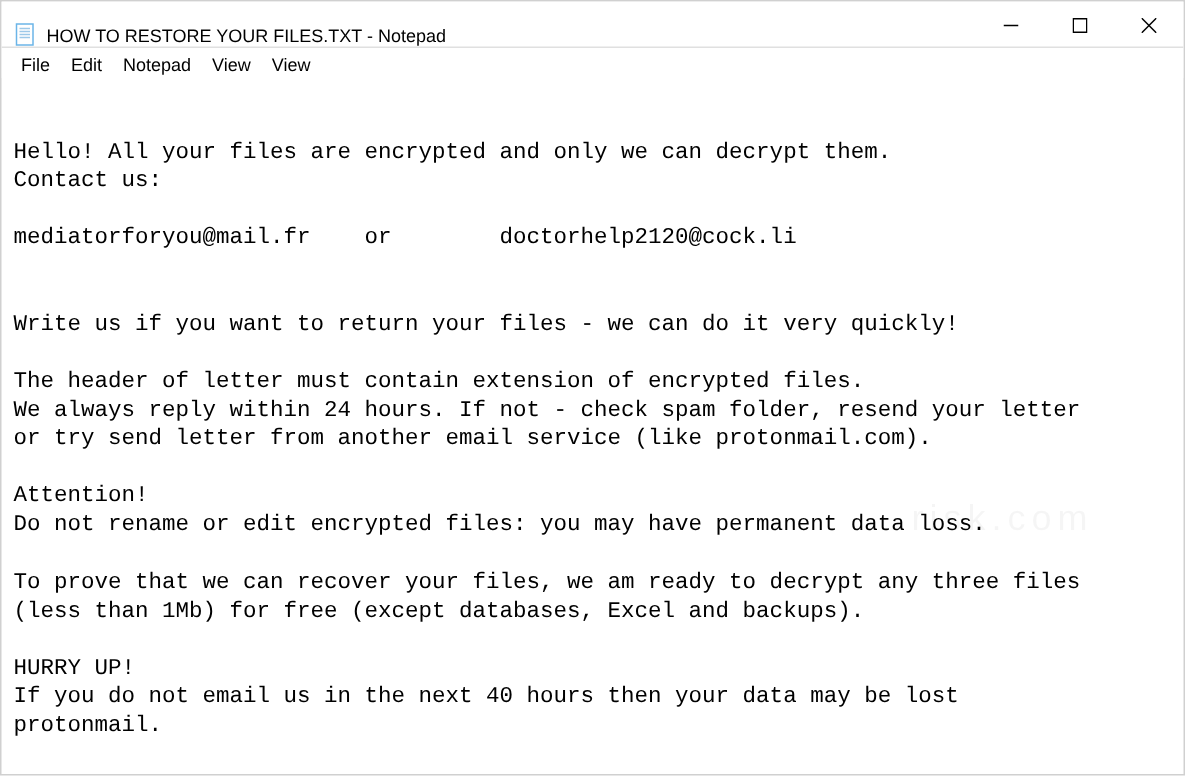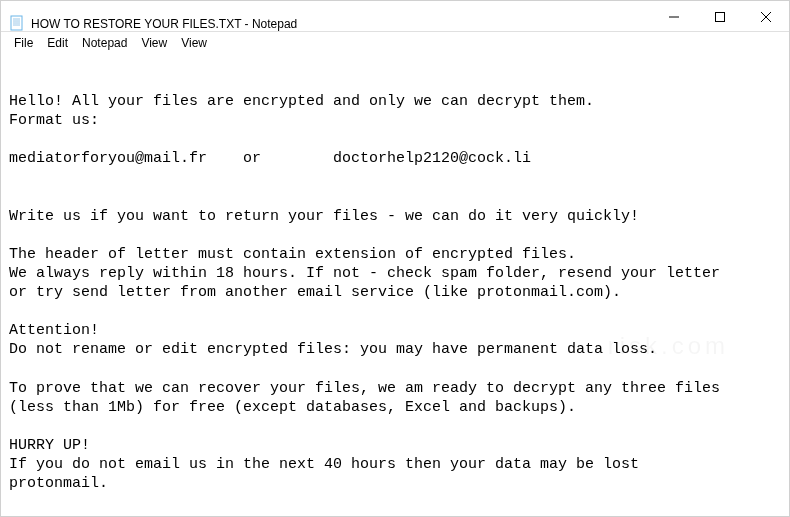--- a/index.html
+++ b/index.html
@@ -131,29 +131,29 @@
   <span class="menu-item">File</span>
   <span class="menu-item">Edit</span>
   <span class="menu-item">Notepad</span>
   <span class="menu-item">View</span>
   <span class="menu-item">View</span>
 </div>
 
 <div class="content">
 <div class="watermark-sub">risk.com</div>
 <span>Hello! All your files are encrypted and only we can decrypt them.</span>
-<span>Format us:</span>
+<span>Contact us:</span>
 <span></span>
 <span>mediatorforyou@mail.fr    or        doctorhelp2120@cock.li</span>
 <span></span>
 <span></span>
 <span>Write us if you want to return your files - we can do it very quickly!</span>
 <span></span>
 <span>The header of letter must contain extension of encrypted files.</span>
-<span>We always reply within 18 hours. If not - check spam folder, resend your letter</span>
+<span>We always reply within 24 hours. If not - check spam folder, resend your letter</span>
 <span>or try send letter from another email service (like protonmail.com).</span>
 <span></span>
 <span>Attention!</span>
 <span>Do not rename or edit encrypted files: you may have permanent data loss.</span>
 <span></span>
 <span>To prove that we can recover your files, we am ready to decrypt any three files</span>
 <span>(less than 1Mb) for free (except databases, Excel and backups).</span>
 <span></span>
 <span>HURRY UP!</span>
 <span>If you do not email us in the next 40 hours then your data may be lost</span>

